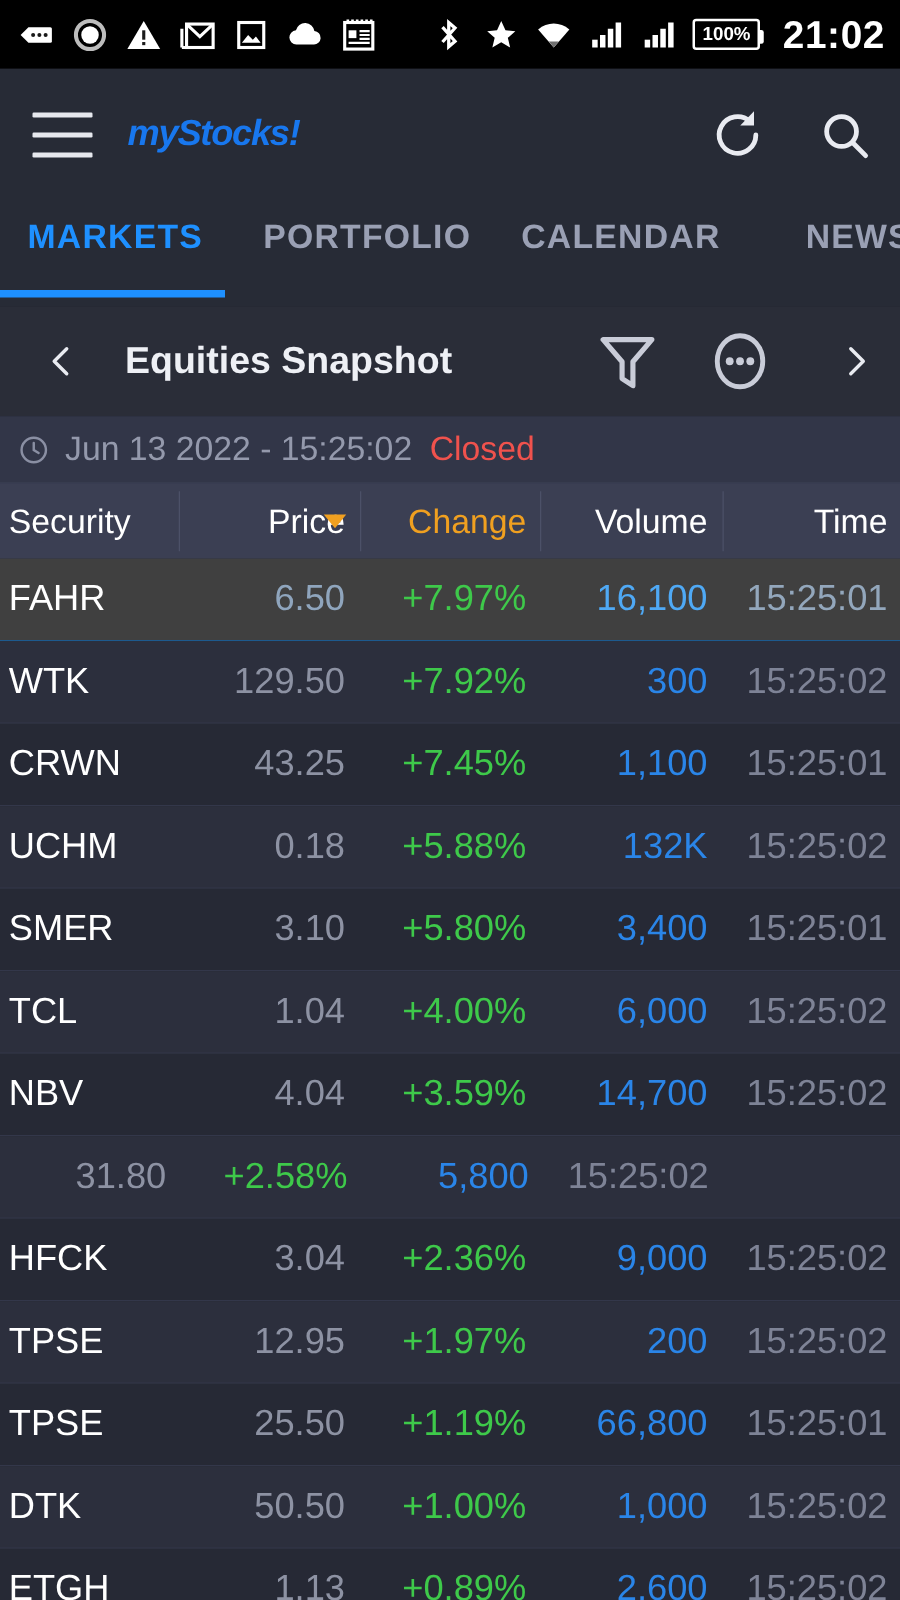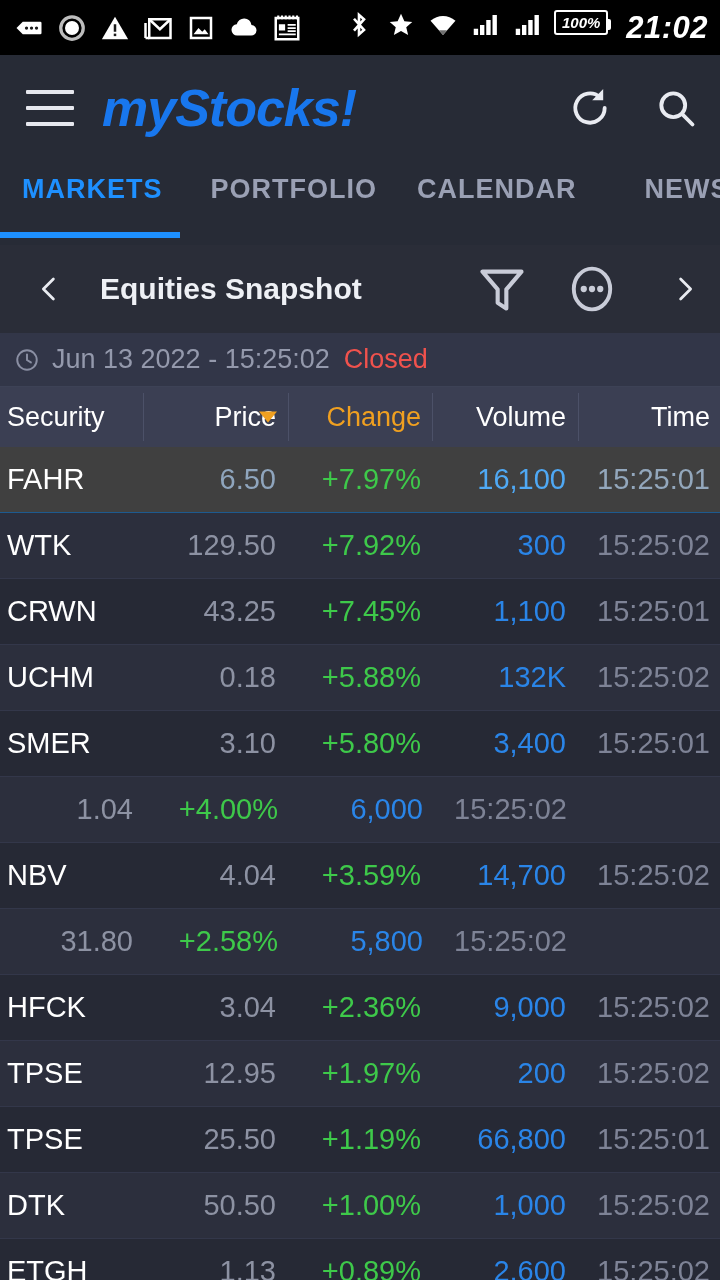--- a/index.html
+++ b/index.html
@@ -10,21 +10,21 @@
     overflow:hidden;
   }
 
   
   .statusbar {
     height:55px; background:#000000;
     display:flex; align-items:center;
     padding:0 12px 0 14px;
   }
   .sb-left { display:flex; align-items:center; gap:13px; flex:1; }
-  .sb-right { display:flex; gap:12px;font-style:italic; }
+  .sb-right { display:flex; align-items:center; gap:12px; }
   .sb-ico { width:30px; height:30px; display:block; }
   .sb-clock {
     color:#ffffff; font-size:31px; font-weight:bold;
     letter-spacing:0.5px; margin-left:6px;
   }
   .sb-batt {
     border:2.5px solid #fff; border-radius:3px;
     height:25px; min-width:54px; position:relative;
     display:flex; align-items:center; justify-content:center;
   }
@@ -36,21 +36,21 @@
 
   
   .appbar {
     height:105px; background:#272b36;
     display:flex; align-items:center; padding:0 22px 0 26px;
   }
   .hamburger { width:48px; height:36px; display:flex; flex-direction:column;
     justify-content:space-between; cursor:pointer; }
   .hamburger i { display:block; height:4px; background:#e6e8ee; border-radius:1px; }
   .logo {
-    color:#1877ee; font-size:52px; font-weight:bold;
+    color:#1877ee; font-size:29px; font-weight:bold;
     font-style:italic; letter-spacing:-1px; margin-left:28px;
     white-space:nowrap;
   }
   .appbar-spacer { flex:1; }
   .appbar-ico { width:44px; height:44px; margin-left:42px; cursor:pointer; }
 
   
   .tabs {
     height:85px; background:#272b36;
     display:flex; align-items:flex-start; position:relative;
@@ -303,20 +303,21 @@
       <div class="td c-time">15:25:02</div>
     </div>
     <div class="trow odd">
       <div class="td c-sec">SMER</div>
       <div class="td c-price">3.10</div>
       <div class="td c-chg">+5.80%</div>
       <div class="td c-vol">3,400</div>
       <div class="td c-time">15:25:01</div>
     </div>
     <div class="trow even">
+      <div class="td c-sec">TCL</div>
       <div class="td c-price">1.04</div>
       <div class="td c-chg">+4.00%</div>
       <div class="td c-vol">6,000</div>
       <div class="td c-time">15:25:02</div>
     </div>
     <div class="trow odd">
       <div class="td c-sec">NBV</div>
       <div class="td c-price">4.04</div>
       <div class="td c-chg">+3.59%</div>
       <div class="td c-vol">14,700</div>

